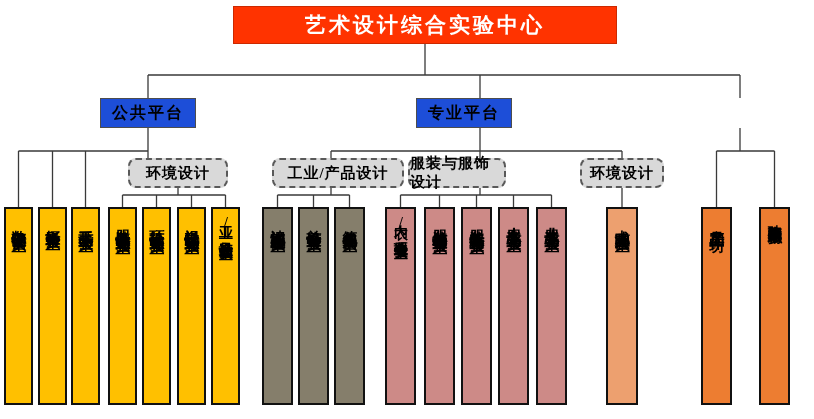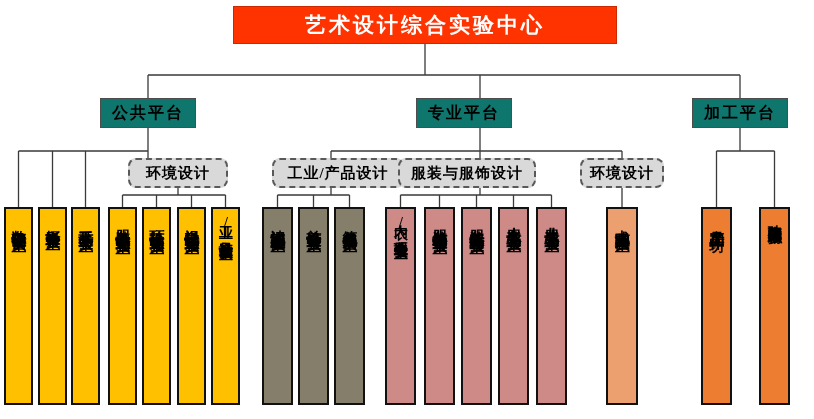--- a/index.html
+++ b/index.html
@@ -8,21 +8,21 @@
     font-family:"Liberation Sans",sans-serif;
   }
   .box{position:absolute;box-sizing:border-box;display:flex;align-items:center;justify-content:center;}
   .title{
     left:233px;top:6px;width:384px;height:38px;
     background:#ff3300;border:1px solid #cc2900;
     color:#ffffff;font-size:21px;font-weight:bold;letter-spacing:3px;
     font-family:"Liberation Sans",sans-serif;
   }
   .platform{
-    top:98px;height:30px;background:#0f766e;border:1px solid #4d4d4d;
+    top:98px;height:30px;background:#1d4ed8;border:1px solid #4d4d4d;
     color:#000;font-size:16px;font-weight:bold;letter-spacing:2px;
     font-family:"Liberation Serif",serif;
   }
   .group{
     top:158px;height:30px;background:#d9d9d9;border:2px dashed #595959;border-radius:8px;
     color:#000;font-size:15px;font-weight:bold;letter-spacing:1px;
     font-family:"Liberation Serif",serif;
   }
   .lab{
     position:absolute;top:207px;height:198px;box-sizing:border-box;
@@ -66,25 +66,24 @@
       <path d="M622 188 V207"></path>
 
       <path d="M740 128 V151 M716.5 151 H774.5 M716.5 151 V207 M774.5 151 V207"></path>
     </g>
   </svg>
 
   <div class="box title">艺术设计综合实验中心</div>
 
   <div class="box platform" style="left:100px;width:96px;">公共平台</div>
   <div class="box platform" style="left:416px;width:96px;">专业平台</div>
-  <div class="box platform" style="left:692px;width:96px;">加工平台</div>
 
   <div class="box group" style="left:128px;width:100px;">环境设计</div>
   <div class="box group" style="left:272px;width:132px;">工业/产品设计</div>
-  <div class="box group" style="left:398px;width:138px;">服装与服饰设计</div>
+  <div class="box group" style="left:408px;width:98px;">服装与服饰设计</div>
   <div class="box group" style="left:580px;width:84px;">环境设计</div>
 
   <div class="lab c-public" style="left:4px;width:29px;">
       <span>数字设计实训室</span>
     </div>
   <div class="lab c-public" style="left:38px;width:29px;">
       <span>摄影实验室</span>
     </div>
   <div class="lab c-public" style="left:71px;width:29px;">
       <span>手工艺术实验室</span>

